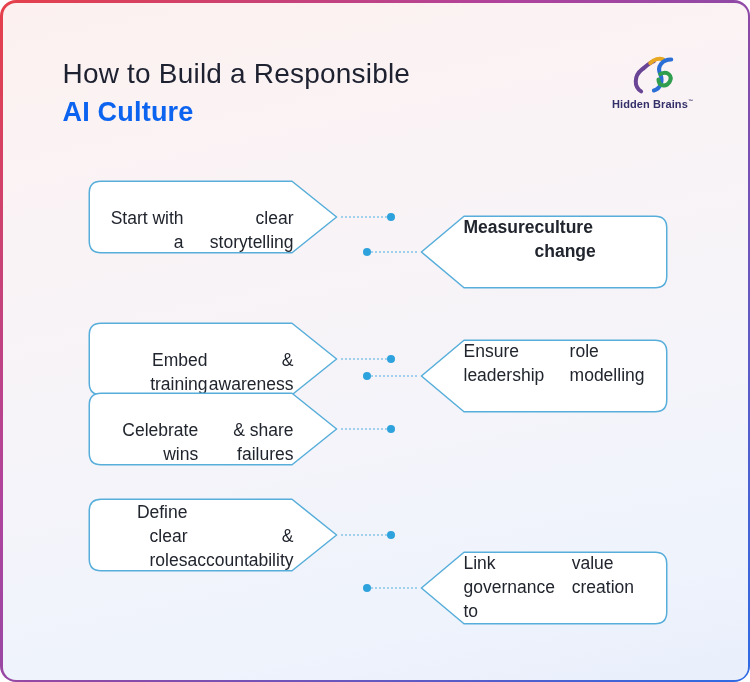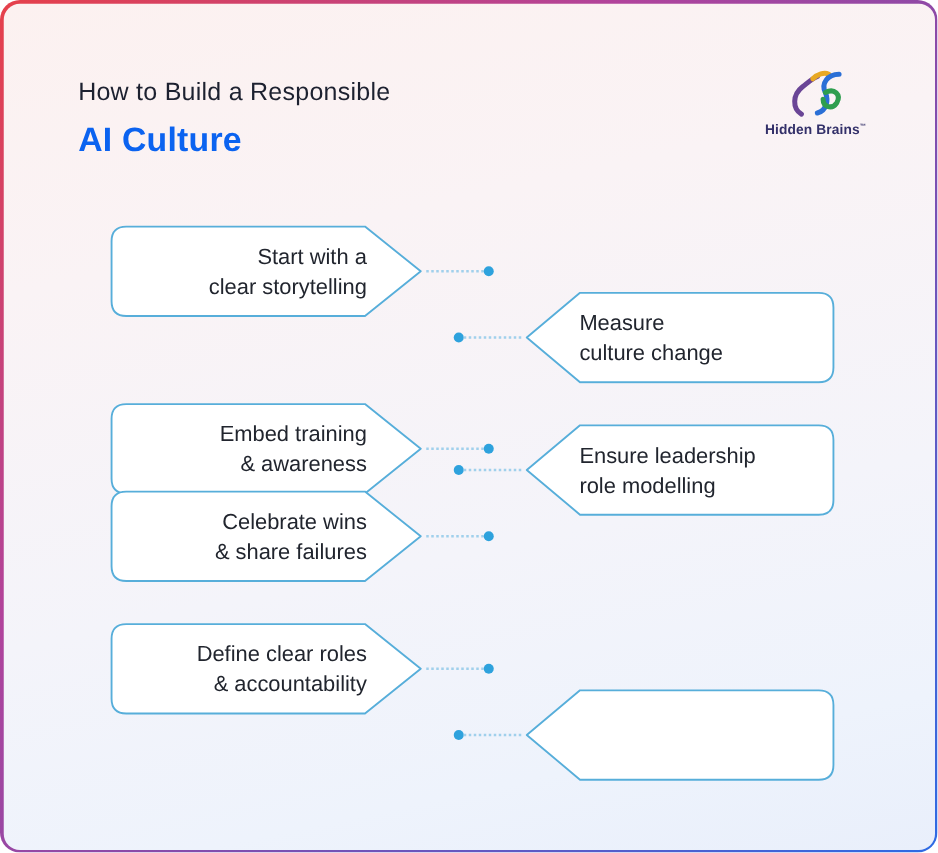--- a/index.html
+++ b/index.html
@@ -20,21 +20,21 @@
     width: 100%; height: 100%;
     box-sizing: border-box;
     border-radius: 13px;
     background: linear-gradient(168deg, #fcf1f0 0%, #faf3f5 28%, #f4f4fa 62%, #eef3fc 85%, #e9effb 100%);
     overflow: hidden;
   }
 
   
   .title { position: absolute; left: 60px; top: 52px; }
   .title-line1 {
-    font-size: 20px; font-weight: 500; color: #1d2130;
+    font-size: 28px; font-weight: 500; color: #1d2130;
     line-height: 38px; letter-spacing: 0.2px;
   }
   .title-line2 {
     font-size: 27px; font-weight: 700; color: #0b63f0;
     line-height: 38px; letter-spacing: 0.2px;
   }
   .logo { position: absolute; right: 52px; top: 50px; width: 86px; text-align: center; }
   .logo-mark { display: block; margin: 0 auto 3px auto; }
   .logo-text {
     font-size: 11px; font-weight: 700; color: #333069; letter-spacing: 0.1px;
@@ -42,29 +42,29 @@
   }
   .logo-tm { font-size: 5px; vertical-align: super; color: #333069; }
 
   
   .box { position: absolute; height: 74px; }
   .lbox { left: 85px; width: 250px; }
   .rbox { left: 417px; width: 248px; }
   .shape { position: absolute; left: 0; top: 0; width: 100%; height: 100%; }
   .btext {
     position: absolute; top: 0; bottom: 0;
-    display: flex; flex-direction: column; justify-content: center;
+    display: flex; flex-direction: row; justify-content: center;
     font-size: 17.5px; line-height: 24px; color: #21252e;
   }
   .lbox .btext { left: 20px; right: 44px; align-items: flex-end; text-align: right; }
   .rbox .btext { left: 44px; right: 16px; align-items: flex-start; text-align: left; }
 
   .pos-l1 { top: 177px; } .pos-l2 { top: 283px; margin-top: 36px; }
   .pos-l3 { top: 389px; } .pos-l4 { top: 495px; }
-  .pos-r1 { top: 230px; } .pos-r2 { top: 336px; }
+  .pos-r1 { top: 212px; font-weight: bold; } .pos-r2 { top: 336px; }
   .pos-r3 { top: 442px; } .pos-r4 { top: 548px; }
 
   
   .connector {
     position: absolute; top: 33px; height: 8px;
     display: flex; align-items: center; width: 54px;
   }
   .lbox .connector { left: 253px; }
   .rbox .connector { left: -57px; flex-direction: row-reverse; }
   .conn-dots {
@@ -188,20 +188,24 @@
           <i class="conn-dots"></i>
           <i class="conn-dot"></i>
         </div>
     </div>
 
 
     <div class="box rbox pos-r4">
       <svg class="shape" viewBox="0 0 248 74" preserveAspectRatio="none">
           <use href="#shape-r"></use>
         </svg>
+      <div class="btext">
+        <span>Link governance to</span>
+        <span>value creation</span>
+      </div>
       <div class="connector">
           <i class="conn-dots"></i>
           <i class="conn-dot"></i>
         </div>
     </div>
 
   </div>
 </div>
 
 </body></html>

